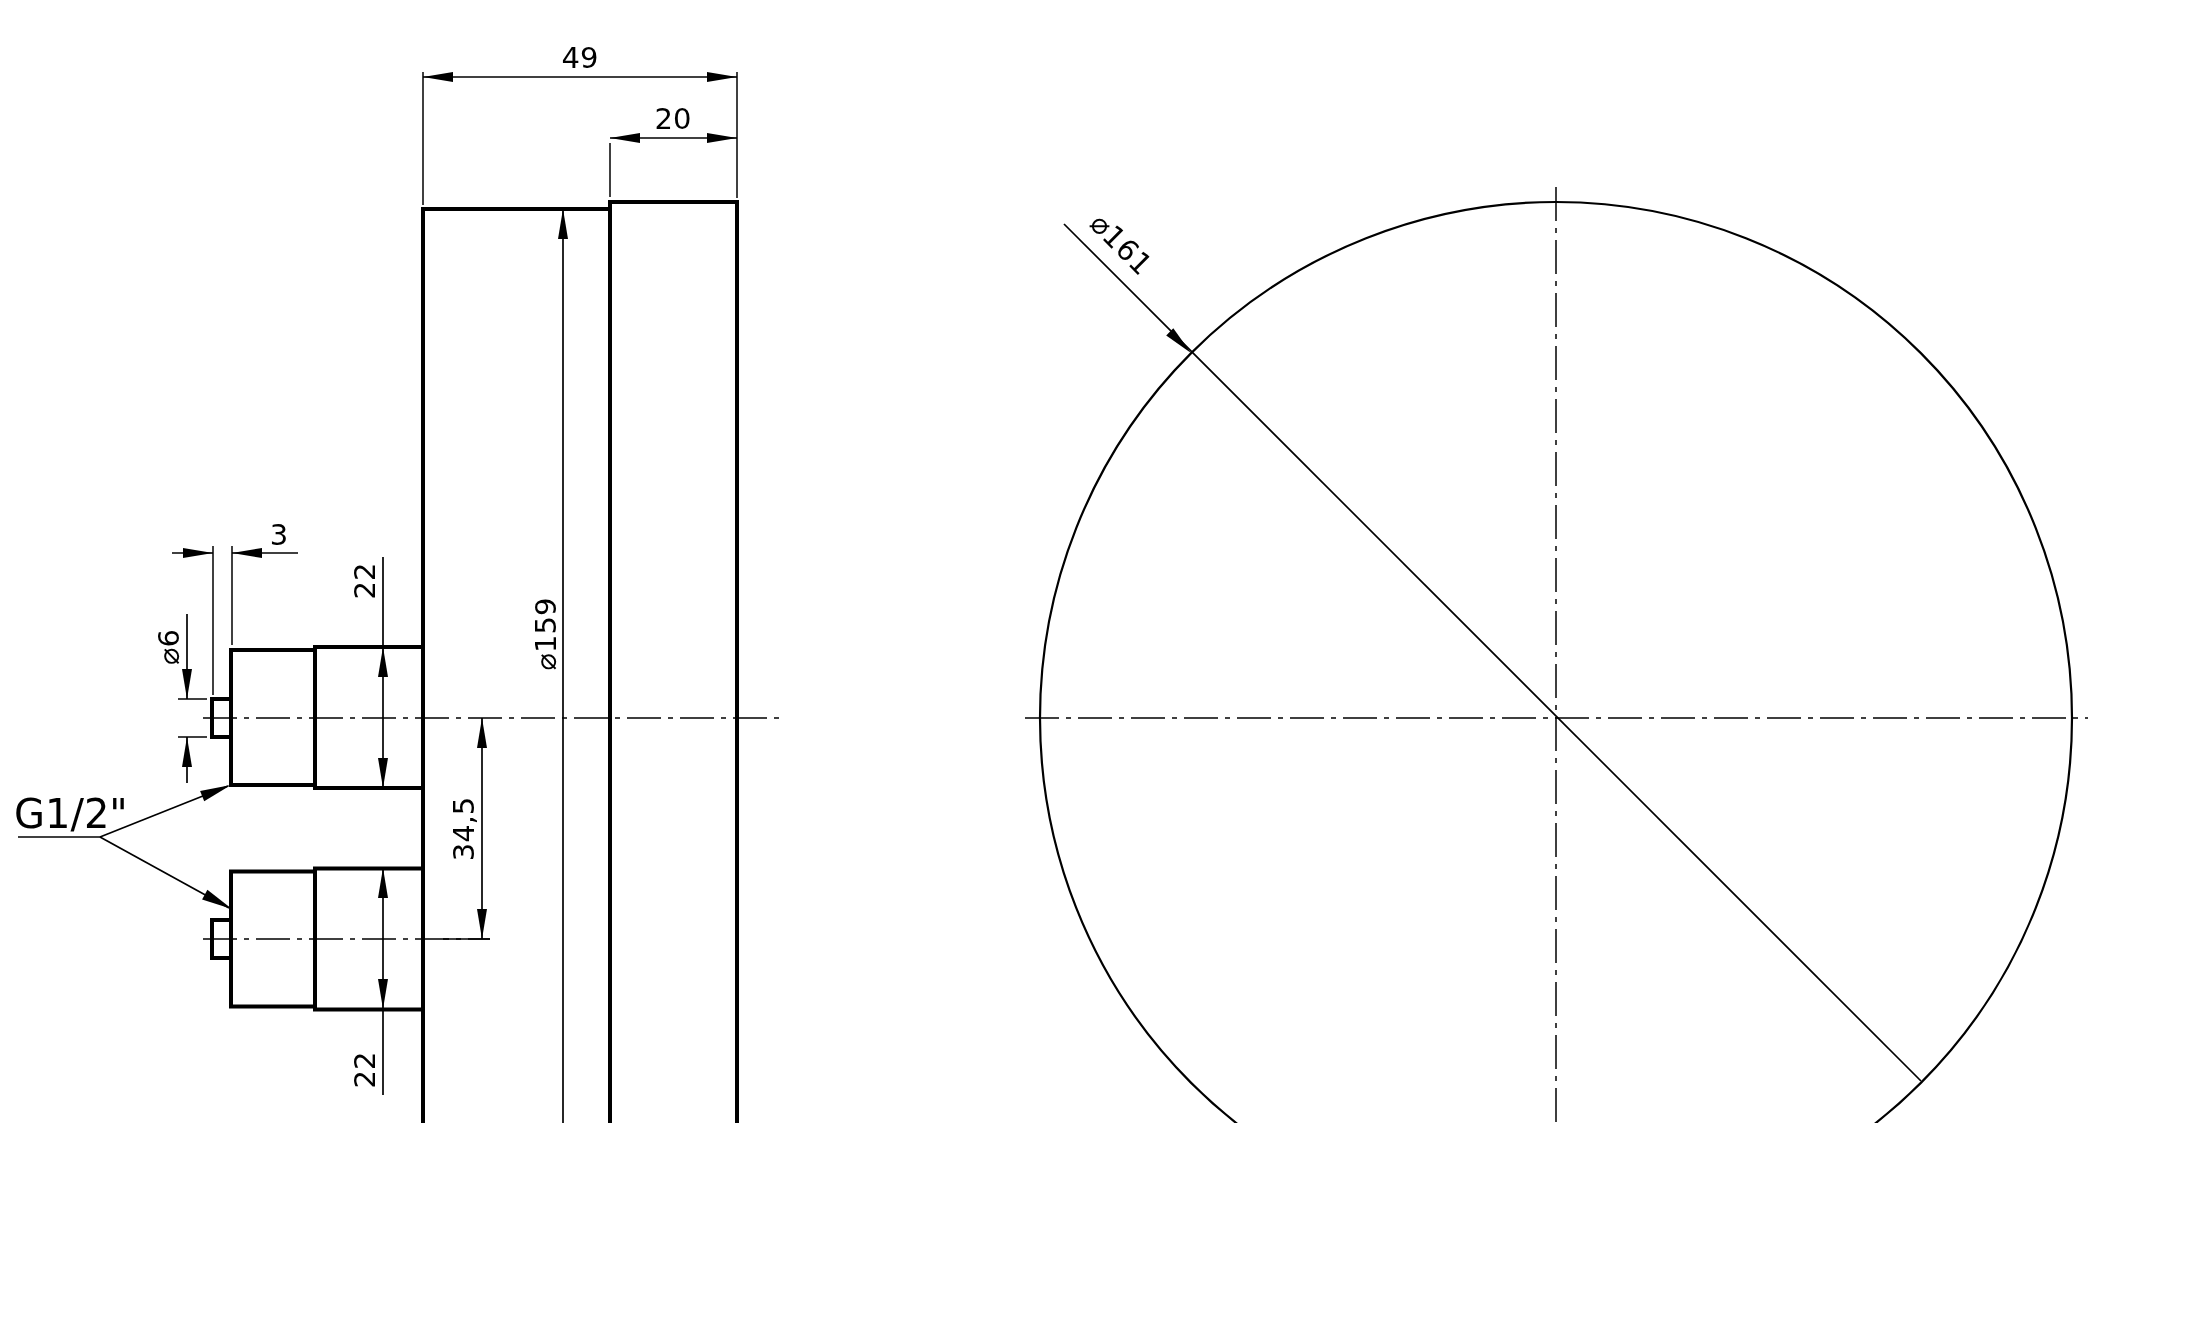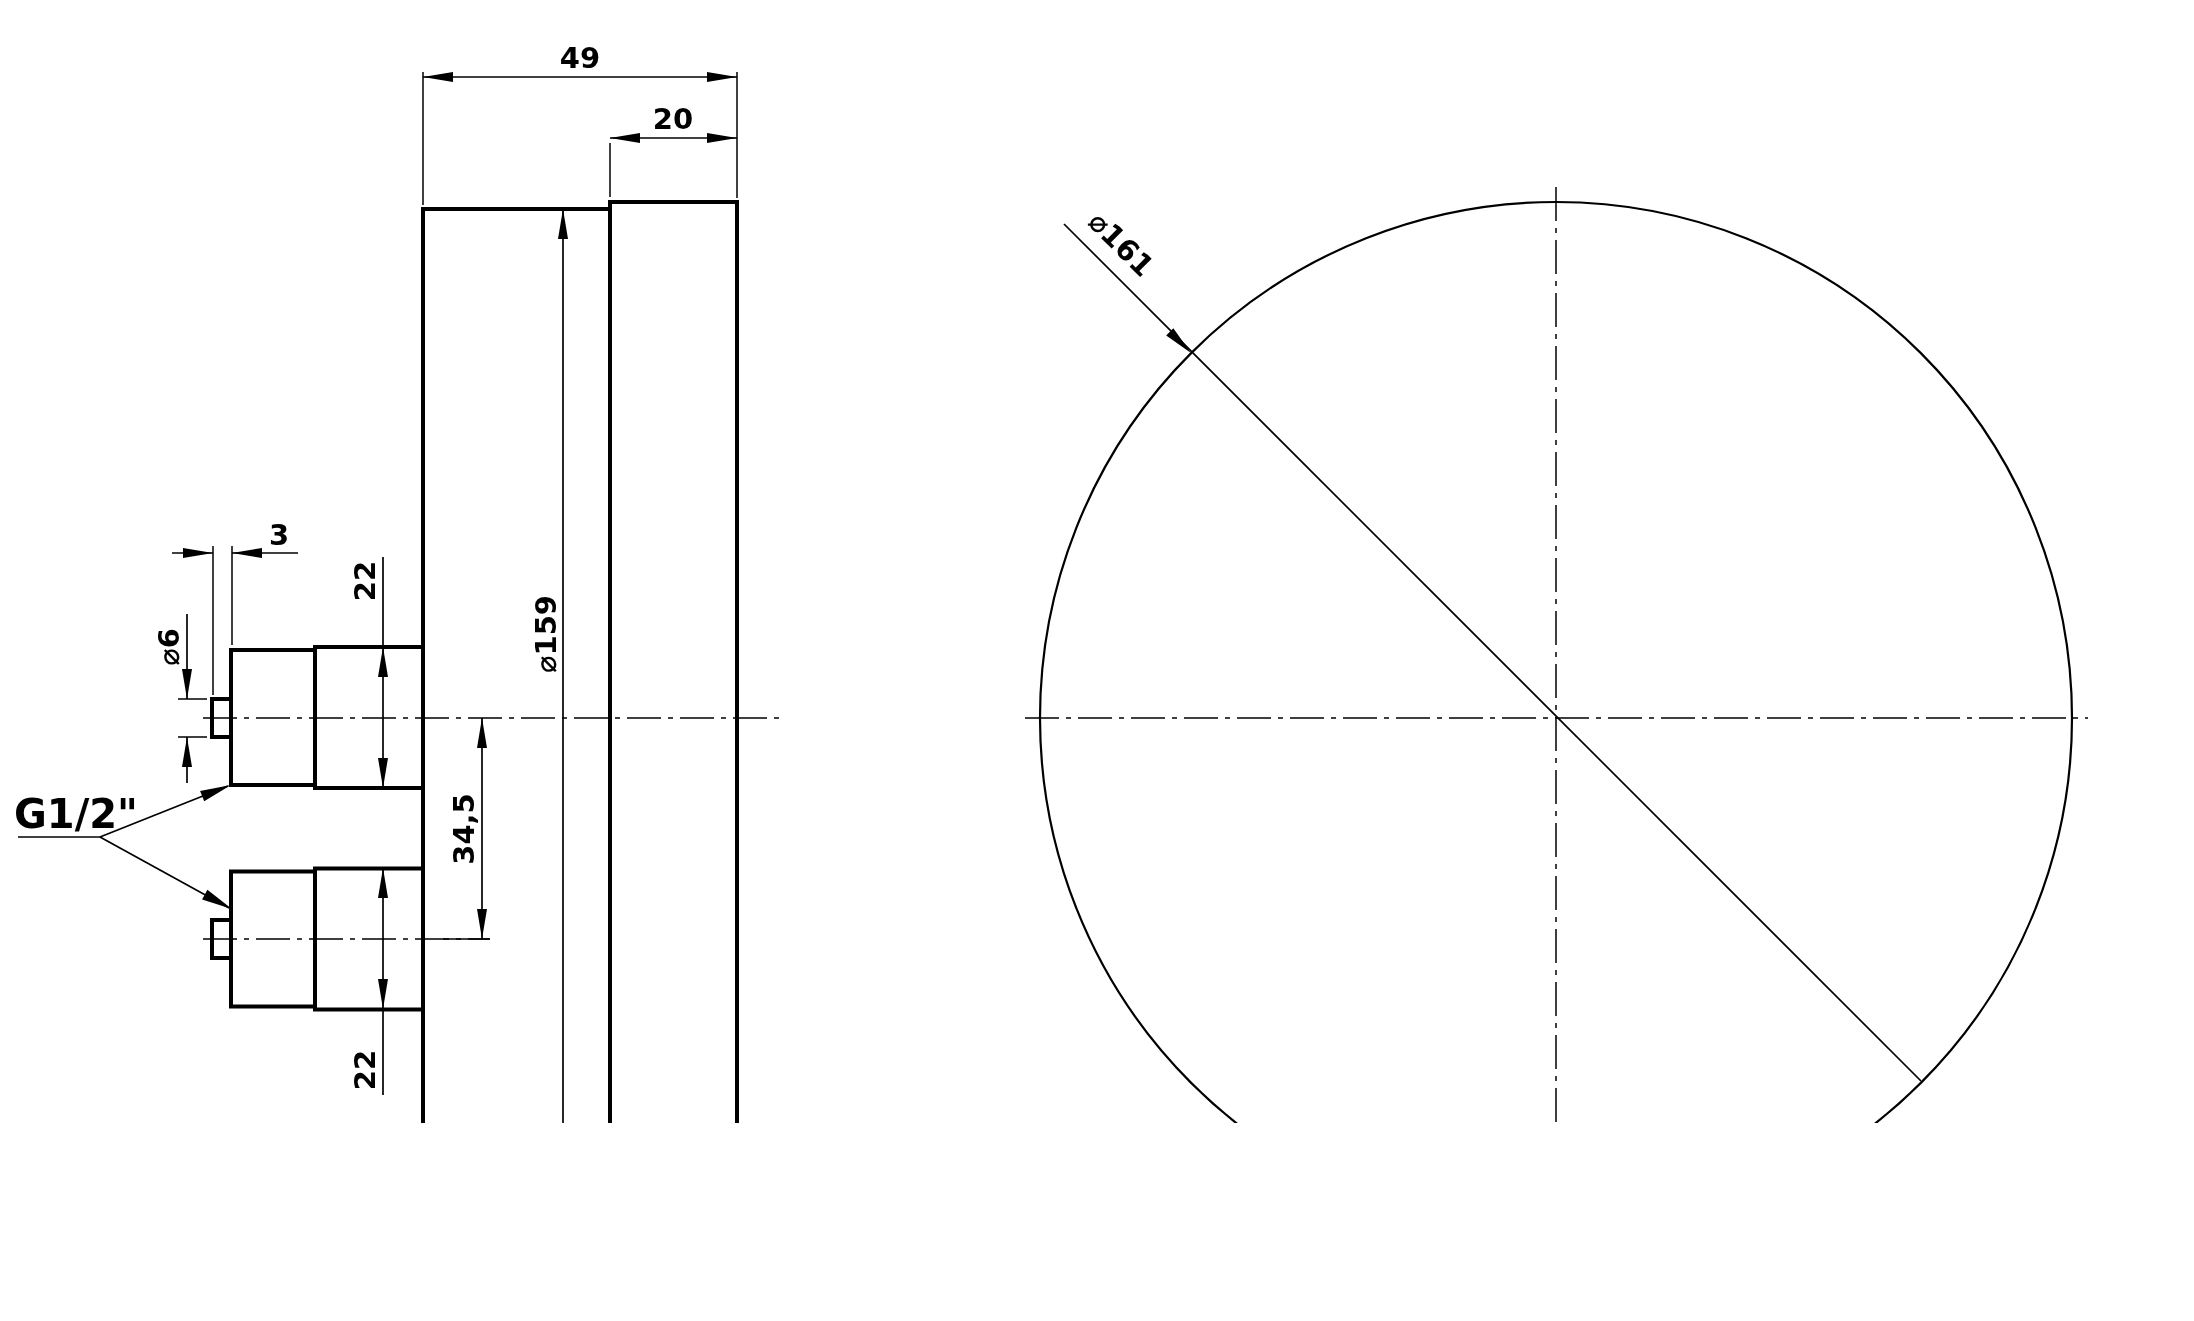--- a/index.html
+++ b/index.html
@@ -6,21 +6,20 @@
     margin: 0;
     padding: 0;
     background: #ffffff;
   }
   .stage {
     position: relative;
     width: 2194px;
     height: 1123px;
     background: #ffffff;
     overflow: hidden;
-    font-weight: bold;
   }
   svg { display: block; }
   .outline {
     fill: none;
     stroke: #000000;
     stroke-width: 4;
     stroke-linejoin: miter;
   }
   .outline-front {
     fill: none;

